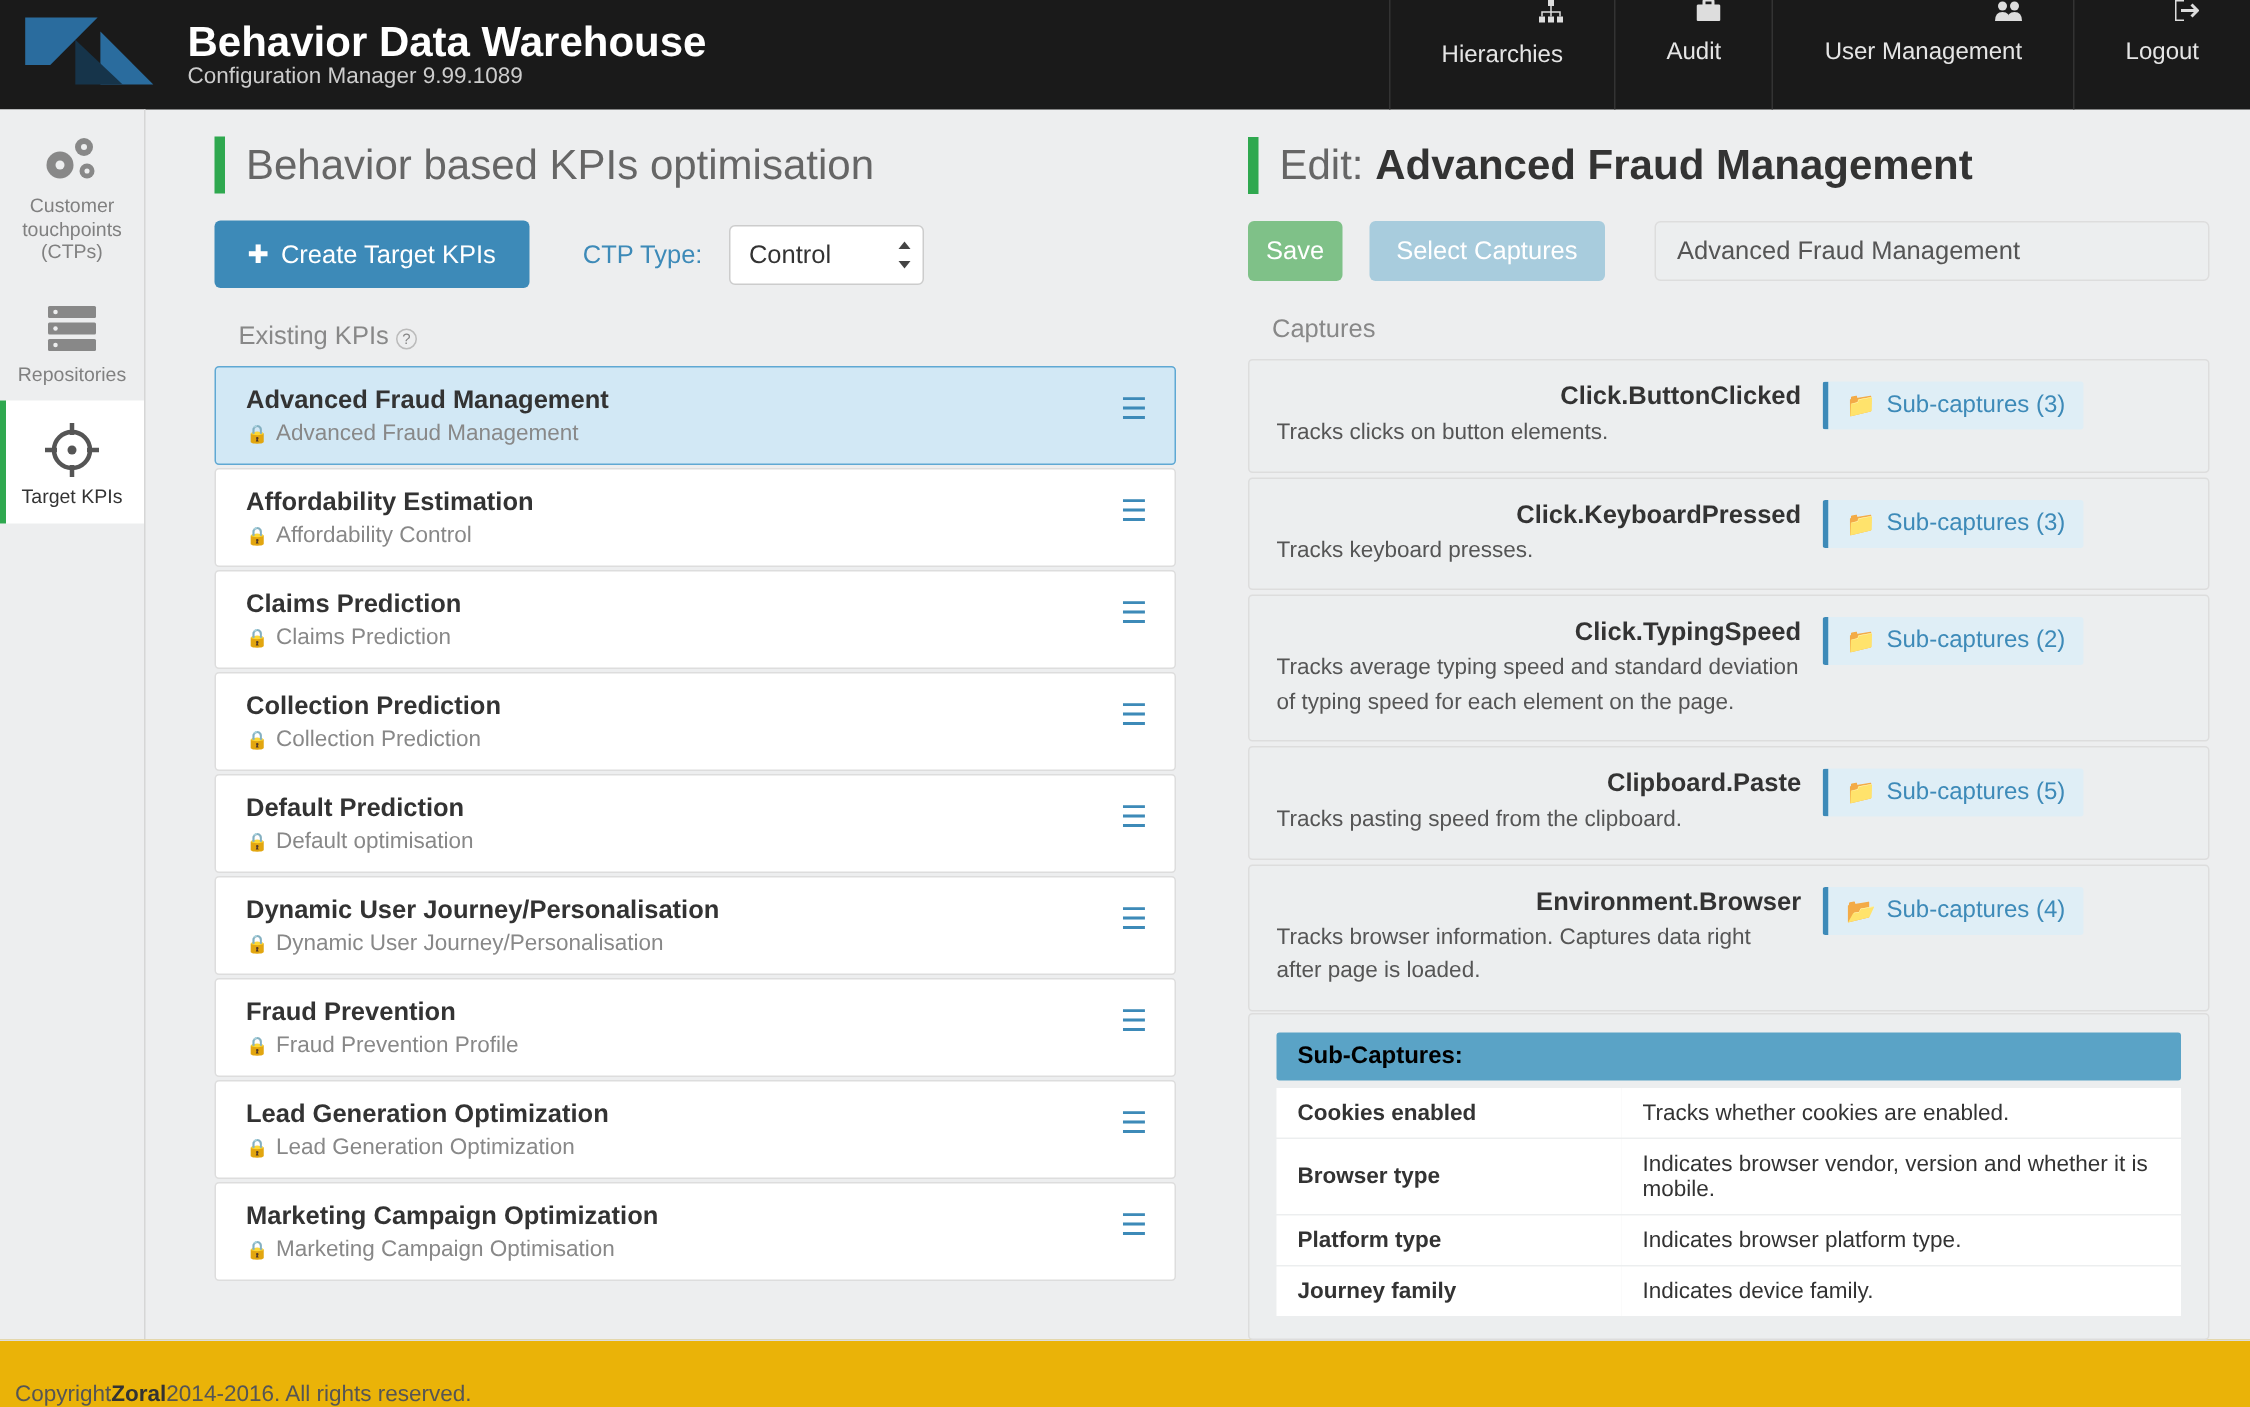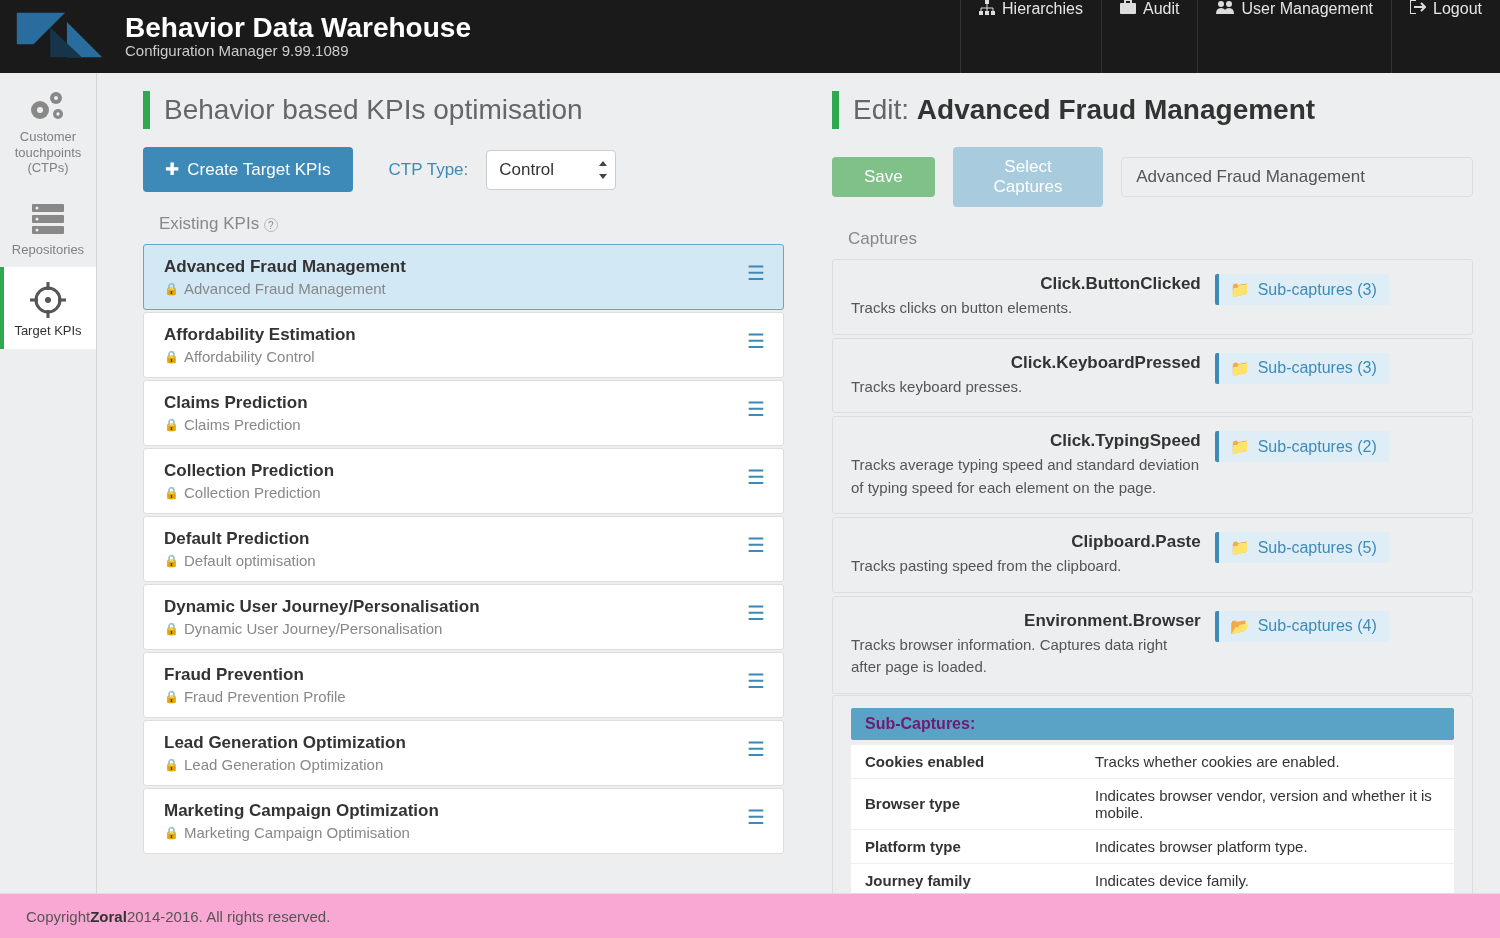--- a/index.html
+++ b/index.html
@@ -4,36 +4,36 @@
 <style>
 * { box-sizing: border-box; margin: 0; padding: 0; }
 body { font-family: "Helvetica Neue", Arial, sans-serif; background: #edeeef; color: #333; width: 1500px; height: 938px; overflow: hidden; position: relative; }
 .header { background: #1a1a1a; height: 73px; display: flex; align-items: center; padding: 0 0 0 12px; color: #fff; }
 .logo-box { margin-right: 18px; }
 .logo-svg { width: 95px; height: 52px; }
 .app-title-block { flex: 1; }
 .app-title { font-size: 28px; font-weight: bold; line-height: 1; }
 .app-subtitle { font-size: 15px; color: #ccc; }
 .header-nav { display: flex; height: 100%; }
-.header-nav-item { display: flex; align-items: flex-start; gap: 7px; padding: 0 18px; color: #e5e5e5; font-size: 16px; border-left: 1px solid #333; height: 100%; cursor: pointer; }
+.header-nav-item { display: flex; align-items: flex-end; gap: 7px; padding: 0 34px; color: #e5e5e5; font-size: 16px; border-left: 1px solid #333; height: 100%; cursor: pointer; flex-direction: column; }
 .sidebar { position: absolute; top: 73px; left: 0; width: 97px; background: #edeeef; height: 820px; border-right: 1px solid #d6d6d6; }
 .sidebar-item { text-align: center; padding: 14px 6px 10px; font-size: 13px; color: #808080; cursor: pointer; line-height: 1.2; }
 .sidebar-item.active { background: #fff; border-left: 4px solid #2fa84f; color: #333; padding-left: 2px; }
 .sidebar-icon { font-size: 32px; color: #808080; margin-bottom: 4px; height: 38px; display:flex; align-items:center; justify-content:center;}
 .sidebar-item.active .sidebar-icon { color: #555; }
 .main { position: absolute; top: 73px; left: 119px; right: 3px; height: 820px; display: flex; gap: 0; }
 .pane { flex: 1; padding: 18px 24px 0; overflow-y: auto; height: 100%; }
 .pane-title-row { display: flex; align-items: center; margin-bottom: 18px; }
 .pane-title-bar { width: 7px; height: 38px; background: #2fa84f; margin-right: 14px; }
 .pane-title { font-size: 28px; color: #666; font-weight: normal; }
 .pane-title strong { color: #333; font-weight: bold; }
 .controls-row { display: flex; align-items: center; gap: 18px; margin-bottom: 22px; }
 .btn { border: none; border-radius: 4px; padding: 12px 22px; font-size: 17px; cursor: pointer; display:inline-flex; align-items:center; gap:8px;}
 .btn-primary { background: #3d8ab8; color: #fff; }
-.btn-save { background: #7fc188; color: #fff; padding: 10px 32px; }
+.btn-save { background: #7fc188; color: #fff; padding: 10px 12px; }
 .btn-selcap { background: #a8ccdd; color: #fff; padding: 10px 18px; }
 .ctp-label { color: #3d8ab8; font-size: 17px; margin-left: 18px; }
 .select { background: #fff; border: 1px solid #ccc; border-radius: 4px; padding: 9px 12px; font-size: 17px; min-width: 130px; position: relative; }
 .select::after { content: ""; position: absolute; right: 8px; top: 10px; width:0;height:0;border-left:4px solid transparent;border-right:4px solid transparent;border-bottom:5px solid #444;}
 .select::before { content: ""; position: absolute; right: 8px; bottom: 10px; width:0;height:0;border-left:4px solid transparent;border-right:4px solid transparent;border-top:5px solid #444;}
 .section-label { color: #888; font-size: 17px; margin-bottom: 10px; padding-left: 16px; }
 .kpi-list { }
 .kpi-item { background: #fff; border: 1px solid #ddd; border-radius: 3px; padding: 12px 18px 12px 20px; margin-bottom: 2px; display: flex; align-items:flex-start; cursor: grab; }
 .kpi-item.selected { background: #d2e8f5; border: 1px solid #5fa8d3; }
 .kpi-body { flex: 1; }
@@ -42,25 +42,25 @@
 .menu-icon { color: #3d8ab8; font-size: 20px; line-height:1; cursor: pointer; padding-top:6px;}
 .edit-name-input { background: #eceeef; border: 1px solid #ddd; border-radius: 4px; padding: 9px 14px; font-size: 17px; width: 370px; margin-left: auto; color:#555;}
 .capture-item { background: #eceeef; border: 1px solid #ddd; border-radius: 3px; padding: 14px 18px; margin-bottom: 3px; display: flex; align-items:flex-start; gap: 14px; }
 .capture-body { flex: 1; max-width: 58%; }
 .capture-name { font-size: 17px; font-weight: bold; text-align: right; }
 .capture-desc { font-size: 15px; color: #555; margin-top: 3px; line-height:1.5; }
 .subcap-btn { background: #dfeef6; border-left: 4px solid #3d8ab8; border-radius: 2px; padding: 6px 12px; font-size: 16px; color: #3d8ab8; cursor: pointer; display:inline-flex; align-items:center; gap:7px; white-space:nowrap;}
 .folder-icon { color: #f0c040; }
 .folder-icon.open { color: #f0c040;}
 .subcap-panel { background: #eceeef; border: 1px solid #ddd; border-radius: 3px; padding: 12px 18px 14px; margin-top: -2px; margin-bottom: 3px; }
-.subcap-header { background: #5aa3c6; color: #701a75; padding: 7px 14px; font-size: 16px; font-weight: bold; border-radius: 2px; }
+.subcap-header { background: #5aa3c6; color: #000000; padding: 7px 14px; font-size: 16px; font-weight: bold; border-radius: 2px; }
 .subcap-table { width: 100%; border-collapse: separate; border-spacing: 0 1px; margin-top: 4px; }
 .subcap-table td { background: #fff; padding: 8px 14px; font-size: 15px; }
 .subcap-table td:first-child { font-weight: bold; width: 230px; }
-.footer { position: absolute; bottom: 0; left: 0; right: 0; height: 45px; background: #f9a8d4; display: flex; align-items: center; padding: 0 26px; font-size: 15px; color: #555; border-top:1px solid #ddd;}
+.footer { position: absolute; bottom: 0; left: 0; right: 0; height: 45px; background: #eab308; display: flex; align-items: flex-end; padding: 0 10px; font-size: 15px; color: #555; border-top:1px solid #ddd;}
 .footer strong { color: #333; }
 .lock-icon { color:#aaa; font-size:12px;}
 .section-label .help-dot{display:inline-block; width:14px;height:14px;border:1px solid #bbb;border-radius:50%;font-size:10px;line-height:13px;text-align:center;}
 </style>
 </head>
 <body>
 
 <div class="header">
   <div class="logo-box">
     <svg class="logo-svg" viewBox="0 0 100 56">

